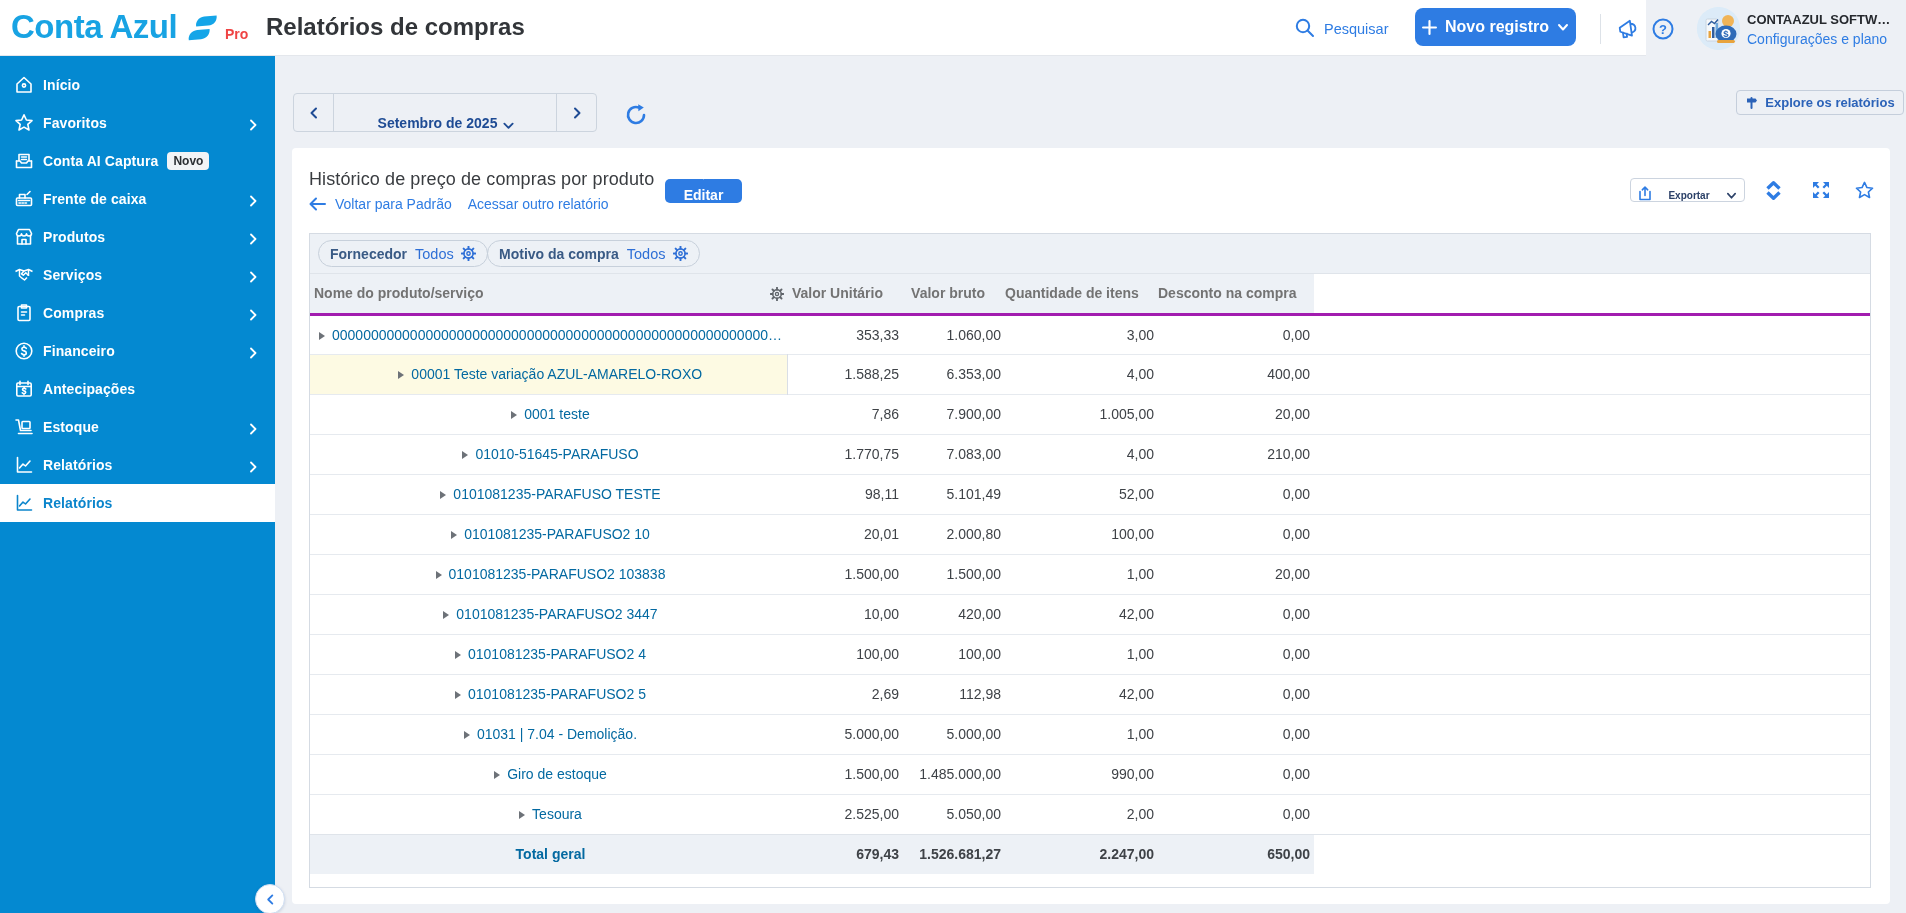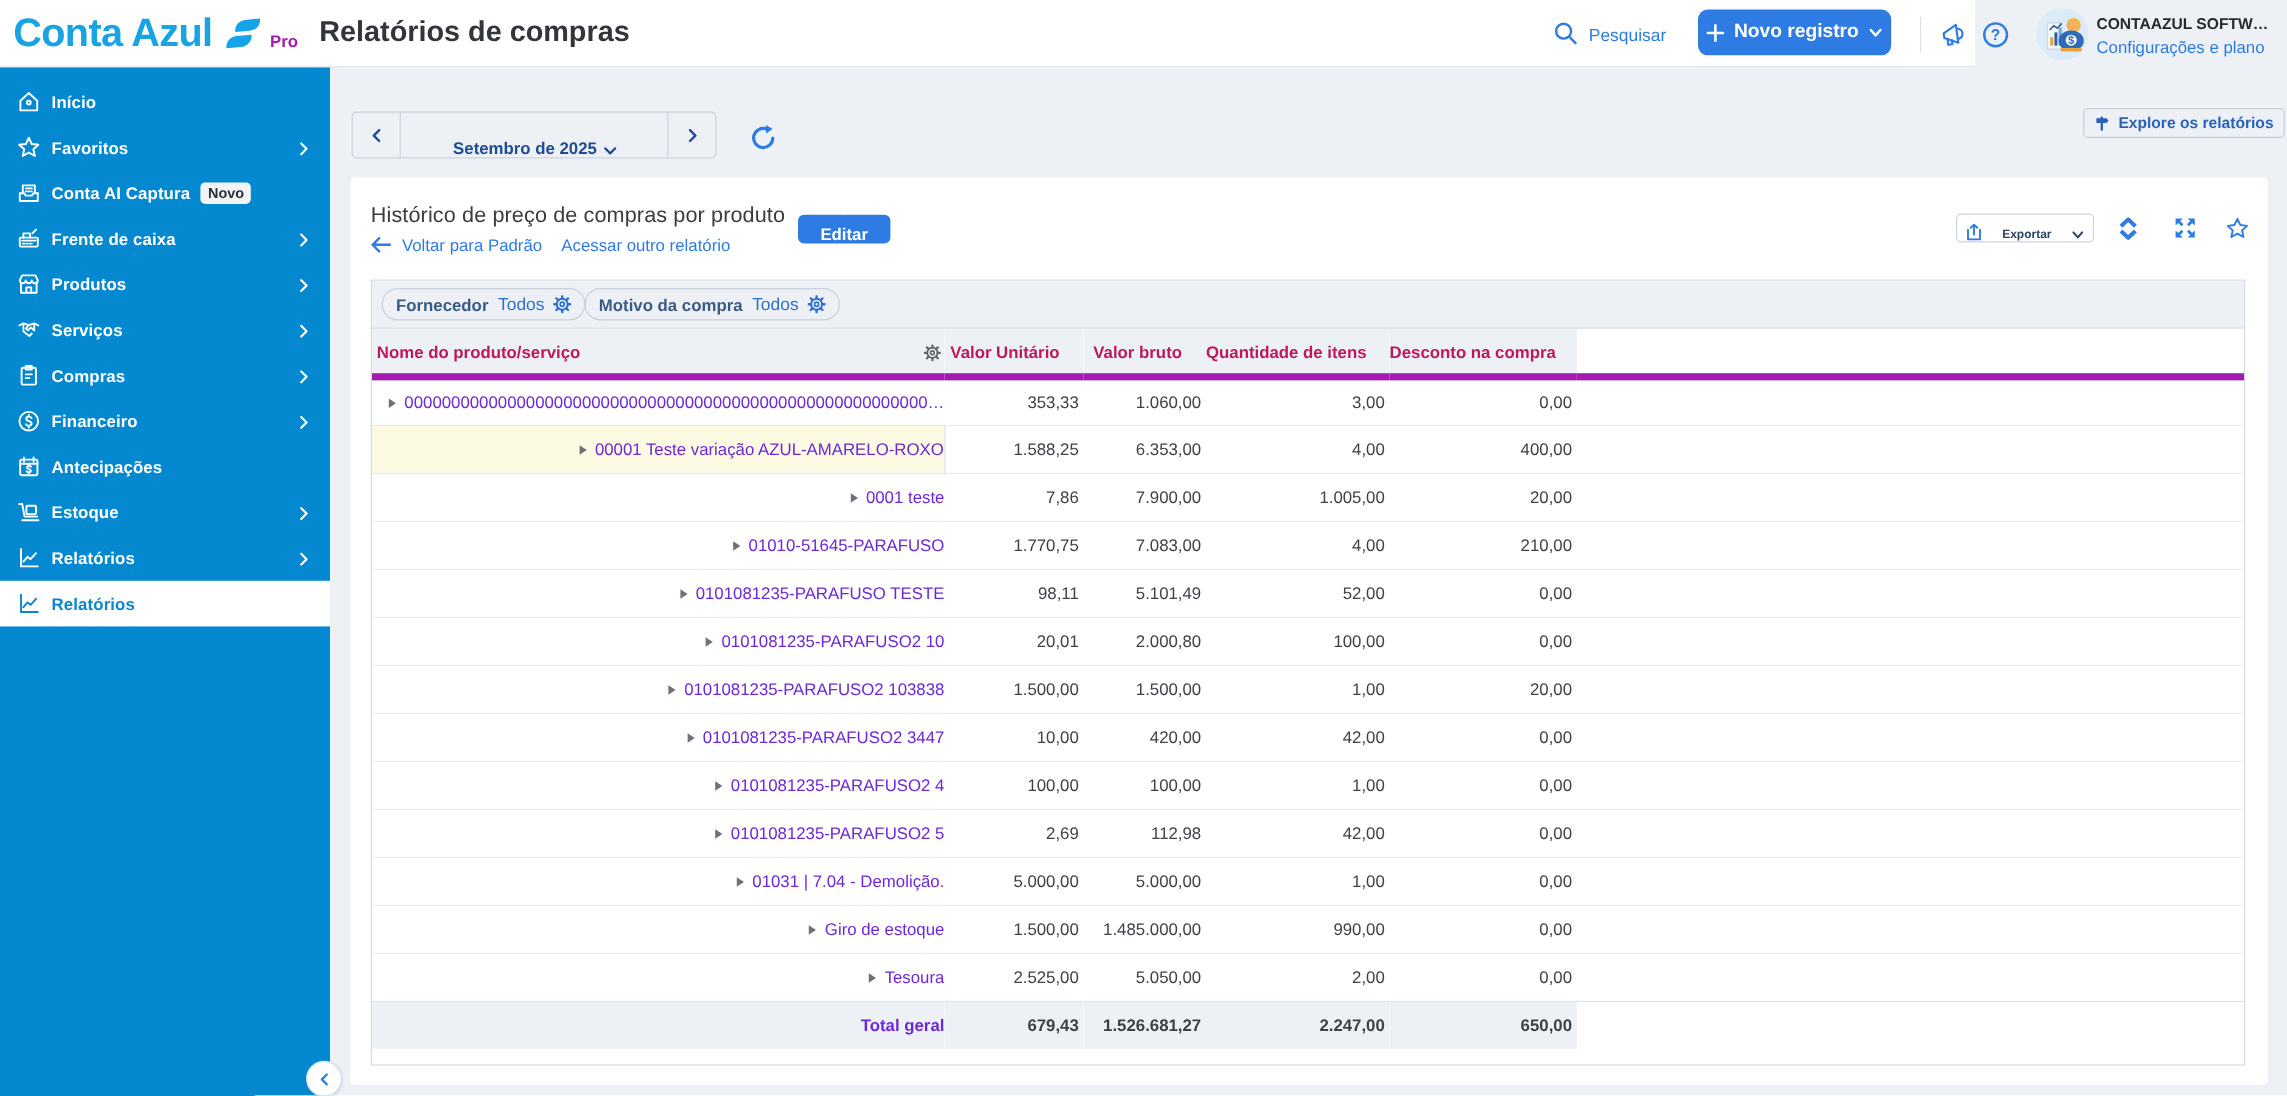--- a/index.html
+++ b/index.html
@@ -4,21 +4,21 @@
 <title>Relatórios de compras</title>
 <style>
 * { margin:0; padding:0; box-sizing:border-box; }
 html,body { width:1906px; height:913px; overflow:hidden; }
 body { font-family:"Liberation Sans", sans-serif; background:#edf0f5; position:relative; }
 
 
 .topbar { position:absolute; left:0; top:0; width:1646px; height:56px; background:#fff; border-bottom:1px solid #e4e7ec; z-index:5; }
 .logo { position:absolute; left:11px; top:8px; font-size:33px; font-weight:bold; letter-spacing:-0.5px; color:#18a3e3; }
 .logo-mark { position:absolute; left:188px; top:14px; }
-.logo-pro { position:absolute; left:225px; top:26px; font-size:14px; font-weight:bold; color:#a21caf; letter-spacing:0; }
+.logo-pro { position:absolute; left:225px; top:26px; font-size:14px; font-weight:bold; color:#ef4444; letter-spacing:0; }
 .page-title { position:absolute; left:266px; top:13px; font-size:24px; font-weight:bold; color:#323539; }
 .search { position:absolute; left:1294px; top:17px; color:#2e7ce3; font-size:14.5px; line-height:22px; }
 .search span { margin-left:8px; }
 .btn-novo { position:absolute; left:1415px; top:8px; width:161px; height:38px; background:#2e7ce3; border:none; border-radius:8px; color:#fff; font-family:inherit; font-size:16px; font-weight:bold; display:flex; align-items:center; justify-content:center; gap:8px; }
 .top-sep { position:absolute; left:1600px; top:14px; width:1px; height:30px; background:#dde2e8; }
 .ic-mega { position:absolute; left:1617px; top:17px; }
 .ic-help { position:absolute; left:1652px; top:18px; }
 .avatar { position:absolute; left:1697px; top:7px; width:43px; height:43px; border-radius:50%; background:#d9ecf9; overflow:hidden; }
 .user-name { position:absolute; left:1747px; top:12px; font-size:13px; font-weight:bold; color:#26292e; white-space:nowrap; }
 .user-link { position:absolute; left:1747px; top:31px; font-size:14px; color:#2e7ce3; white-space:nowrap; }
@@ -55,24 +55,24 @@
 
 .tablebox { position:absolute; left:17px; top:85px; width:1562px; height:655px; border:1px solid #d5dbe3; }
 .chipsrow { height:40px; background:#edf1f6; border-bottom:1px solid #dfe4ea; position:relative; }
 .chip { position:absolute; top:6px; height:27px; border:1px solid #c7d0db; border-radius:14px; display:flex; align-items:center; padding:0 11px; }
 .chip .cl { font-weight:bold; font-size:14px; color:#395a85; }
 .chip .cv { color:#2e6fd6; margin-left:8px; font-size:14.5px; }
 .chip svg { margin-left:7px; }
 table.grid { border-collapse:collapse; table-layout:fixed; width:1560px; font-size:14px; }
 table.grid td, table.grid th { height:40px; padding:0; overflow:hidden; white-space:nowrap; }
 th.c-name { width:477px; } th.c-vu { width:116px; } th.c-vb { width:102px; } th.c-qi { width:153px; } th.c-dc { width:156px; } th.c-fill { width:auto; }
-tr.hdr th { background:#edf1f6; border-bottom:6px solid #a21caf; font-weight:bold; color:#be185d; text-align:right; padding-right:20px; font-size:14px; }
+tr.hdr th { background:#edf1f6; border-bottom:3px solid #a21caf; font-weight:bold; color:#737373; text-align:right; padding-right:20px; font-size:14px; }
 tr.hdr th.c-name { text-align:left; padding-left:4px; position:relative; }
 tr.hdr th.c-fill { background:#fff; }
-table.grid td.name { text-align:right; padding-left:4px; color:#6d28d9; }
+table.grid td.name { text-align:center; padding-left:4px; color:#0369a1; }
 table.grid td.num { text-align:right; padding-right:4px; color:#3e4247; }
 tr.row td { border-top:1px solid #e6eaef; }
 tr.row:first-of-type td { border-top:none; }
 td .tri { display:inline-block; width:0; height:0; border-left:6px solid #6d7278; border-top:4px solid transparent; border-bottom:4px solid transparent; margin-right:7px; }
 tr.yellow td.name { background:#fdfae3; border-right:1px solid #d9dee6; }
 tr.total td { background:#edf1f6; font-weight:bold; color:#3a3d42; border-top:1px solid #dfe4ea; }
 tr.total td.c-fill { background:#fff; }
 .hdr-gear { position:absolute; right:3px; top:13px; }
 </style>
 </head>

